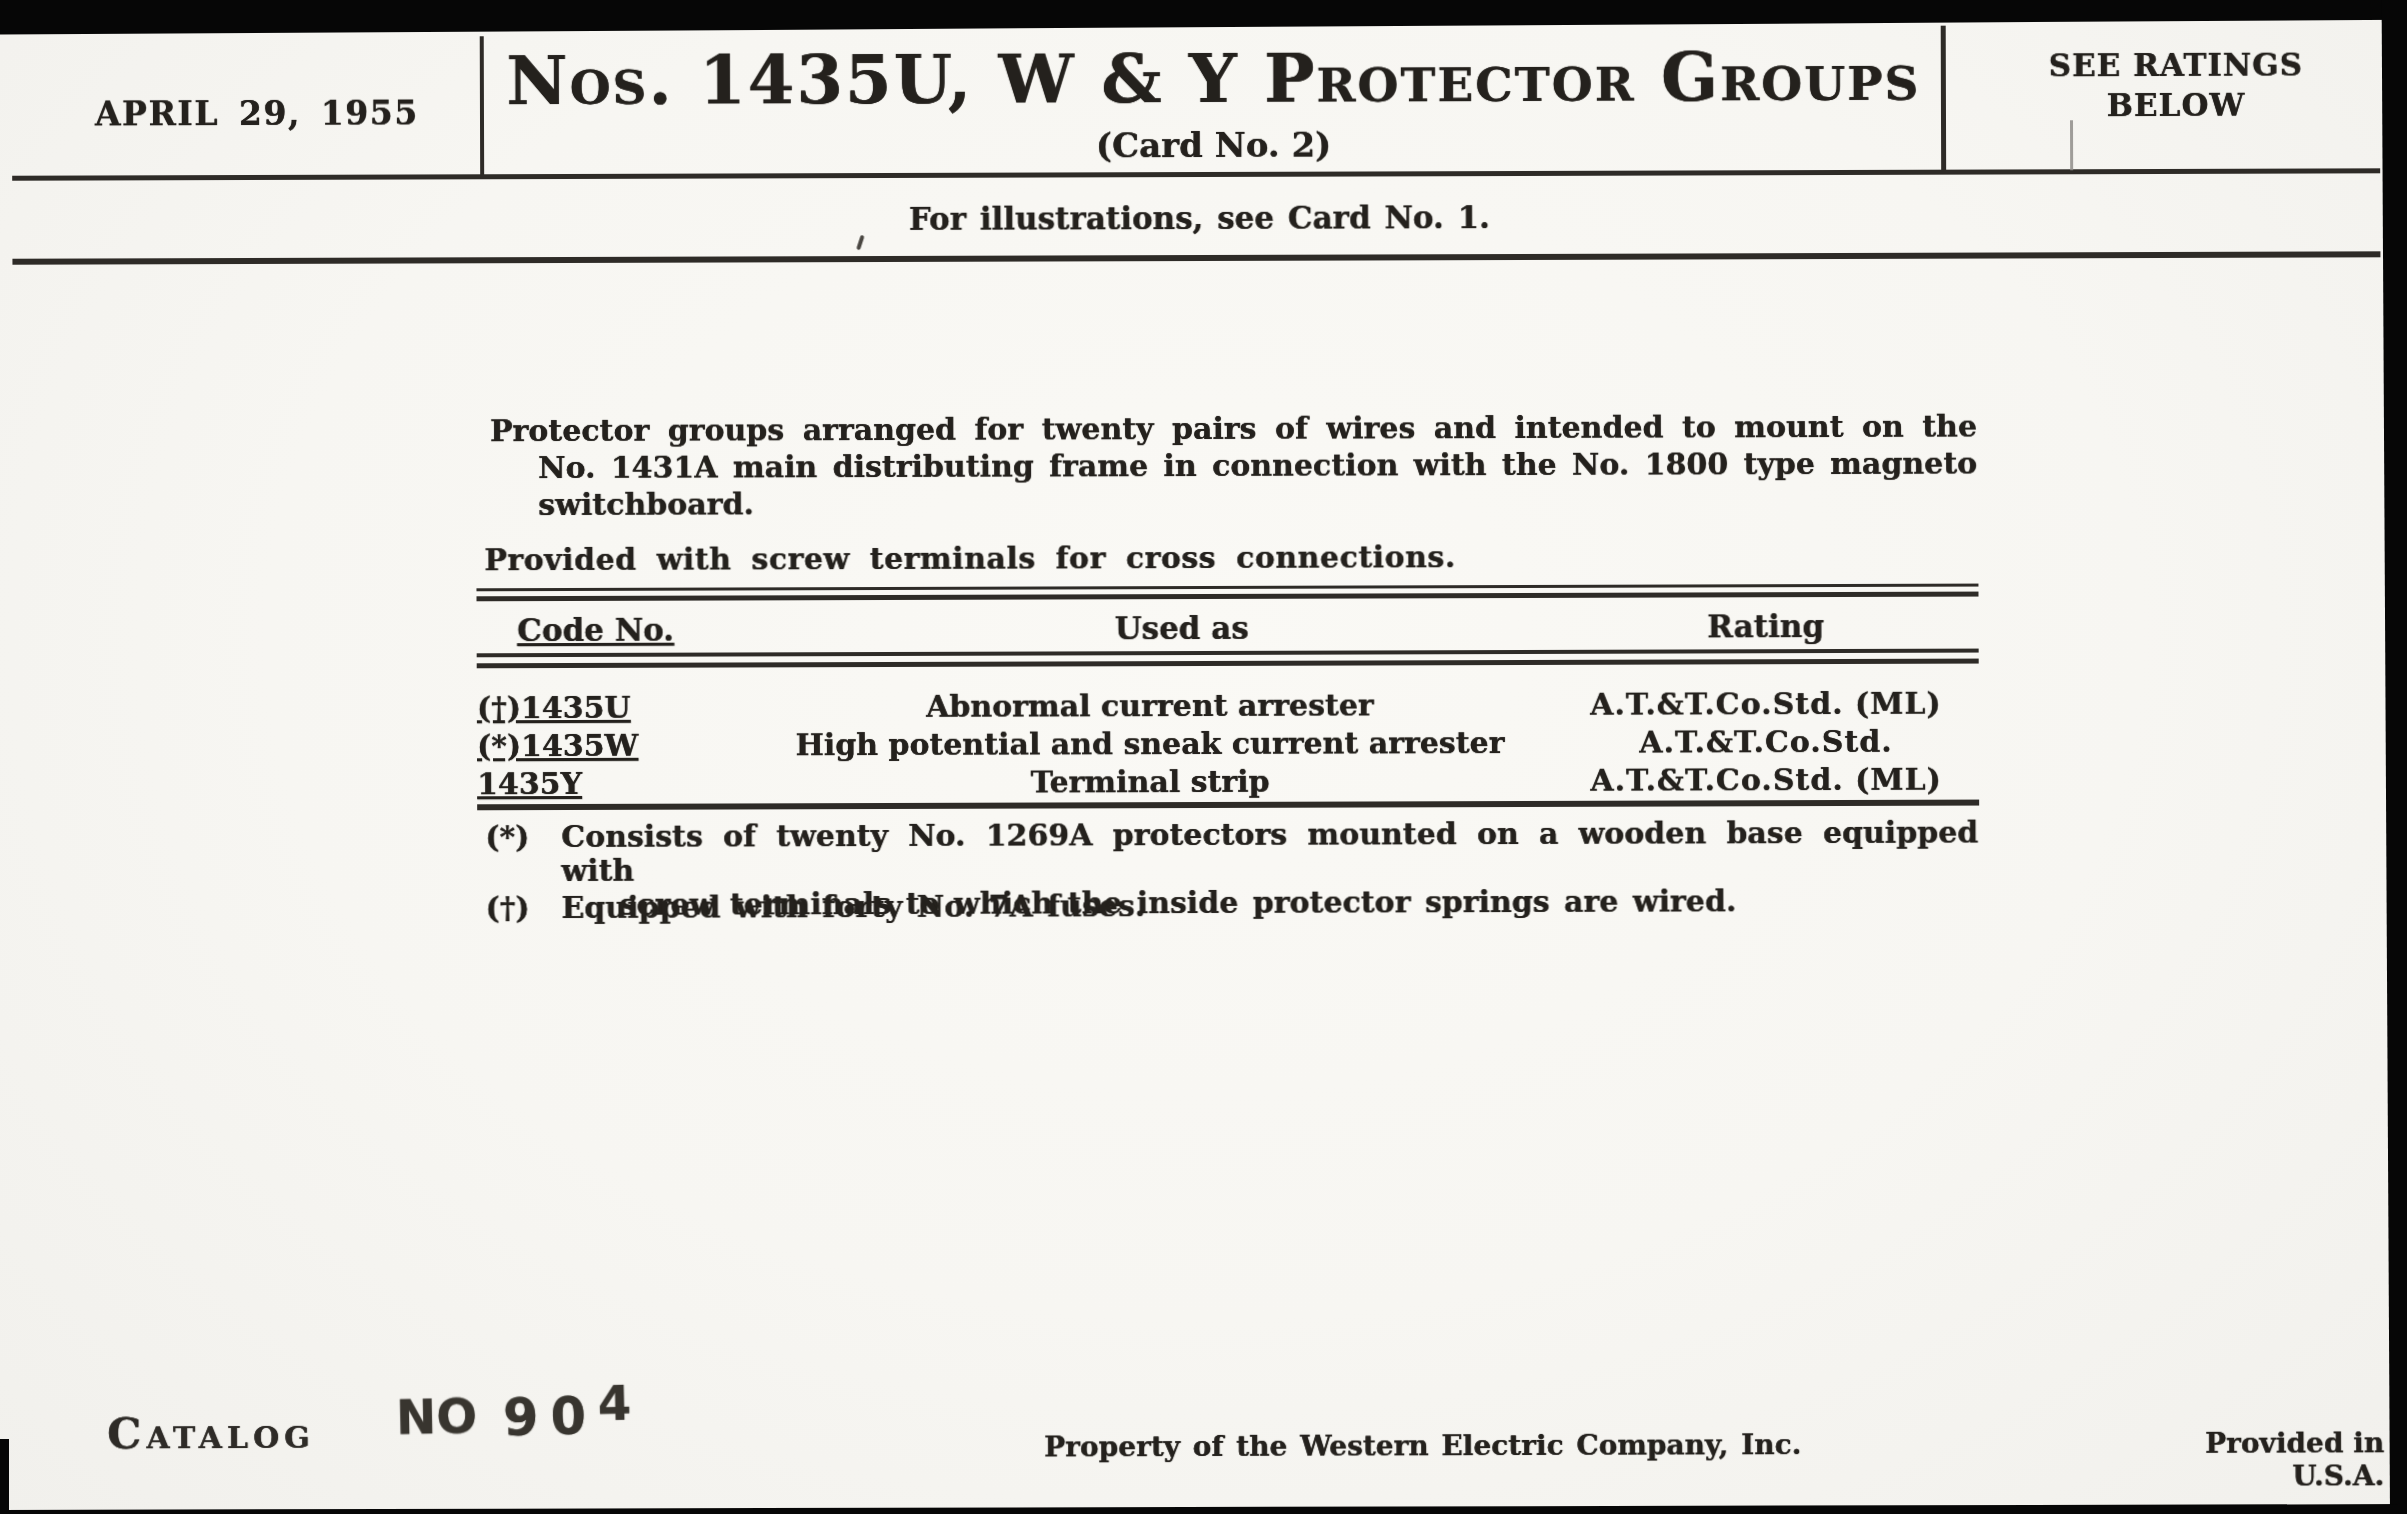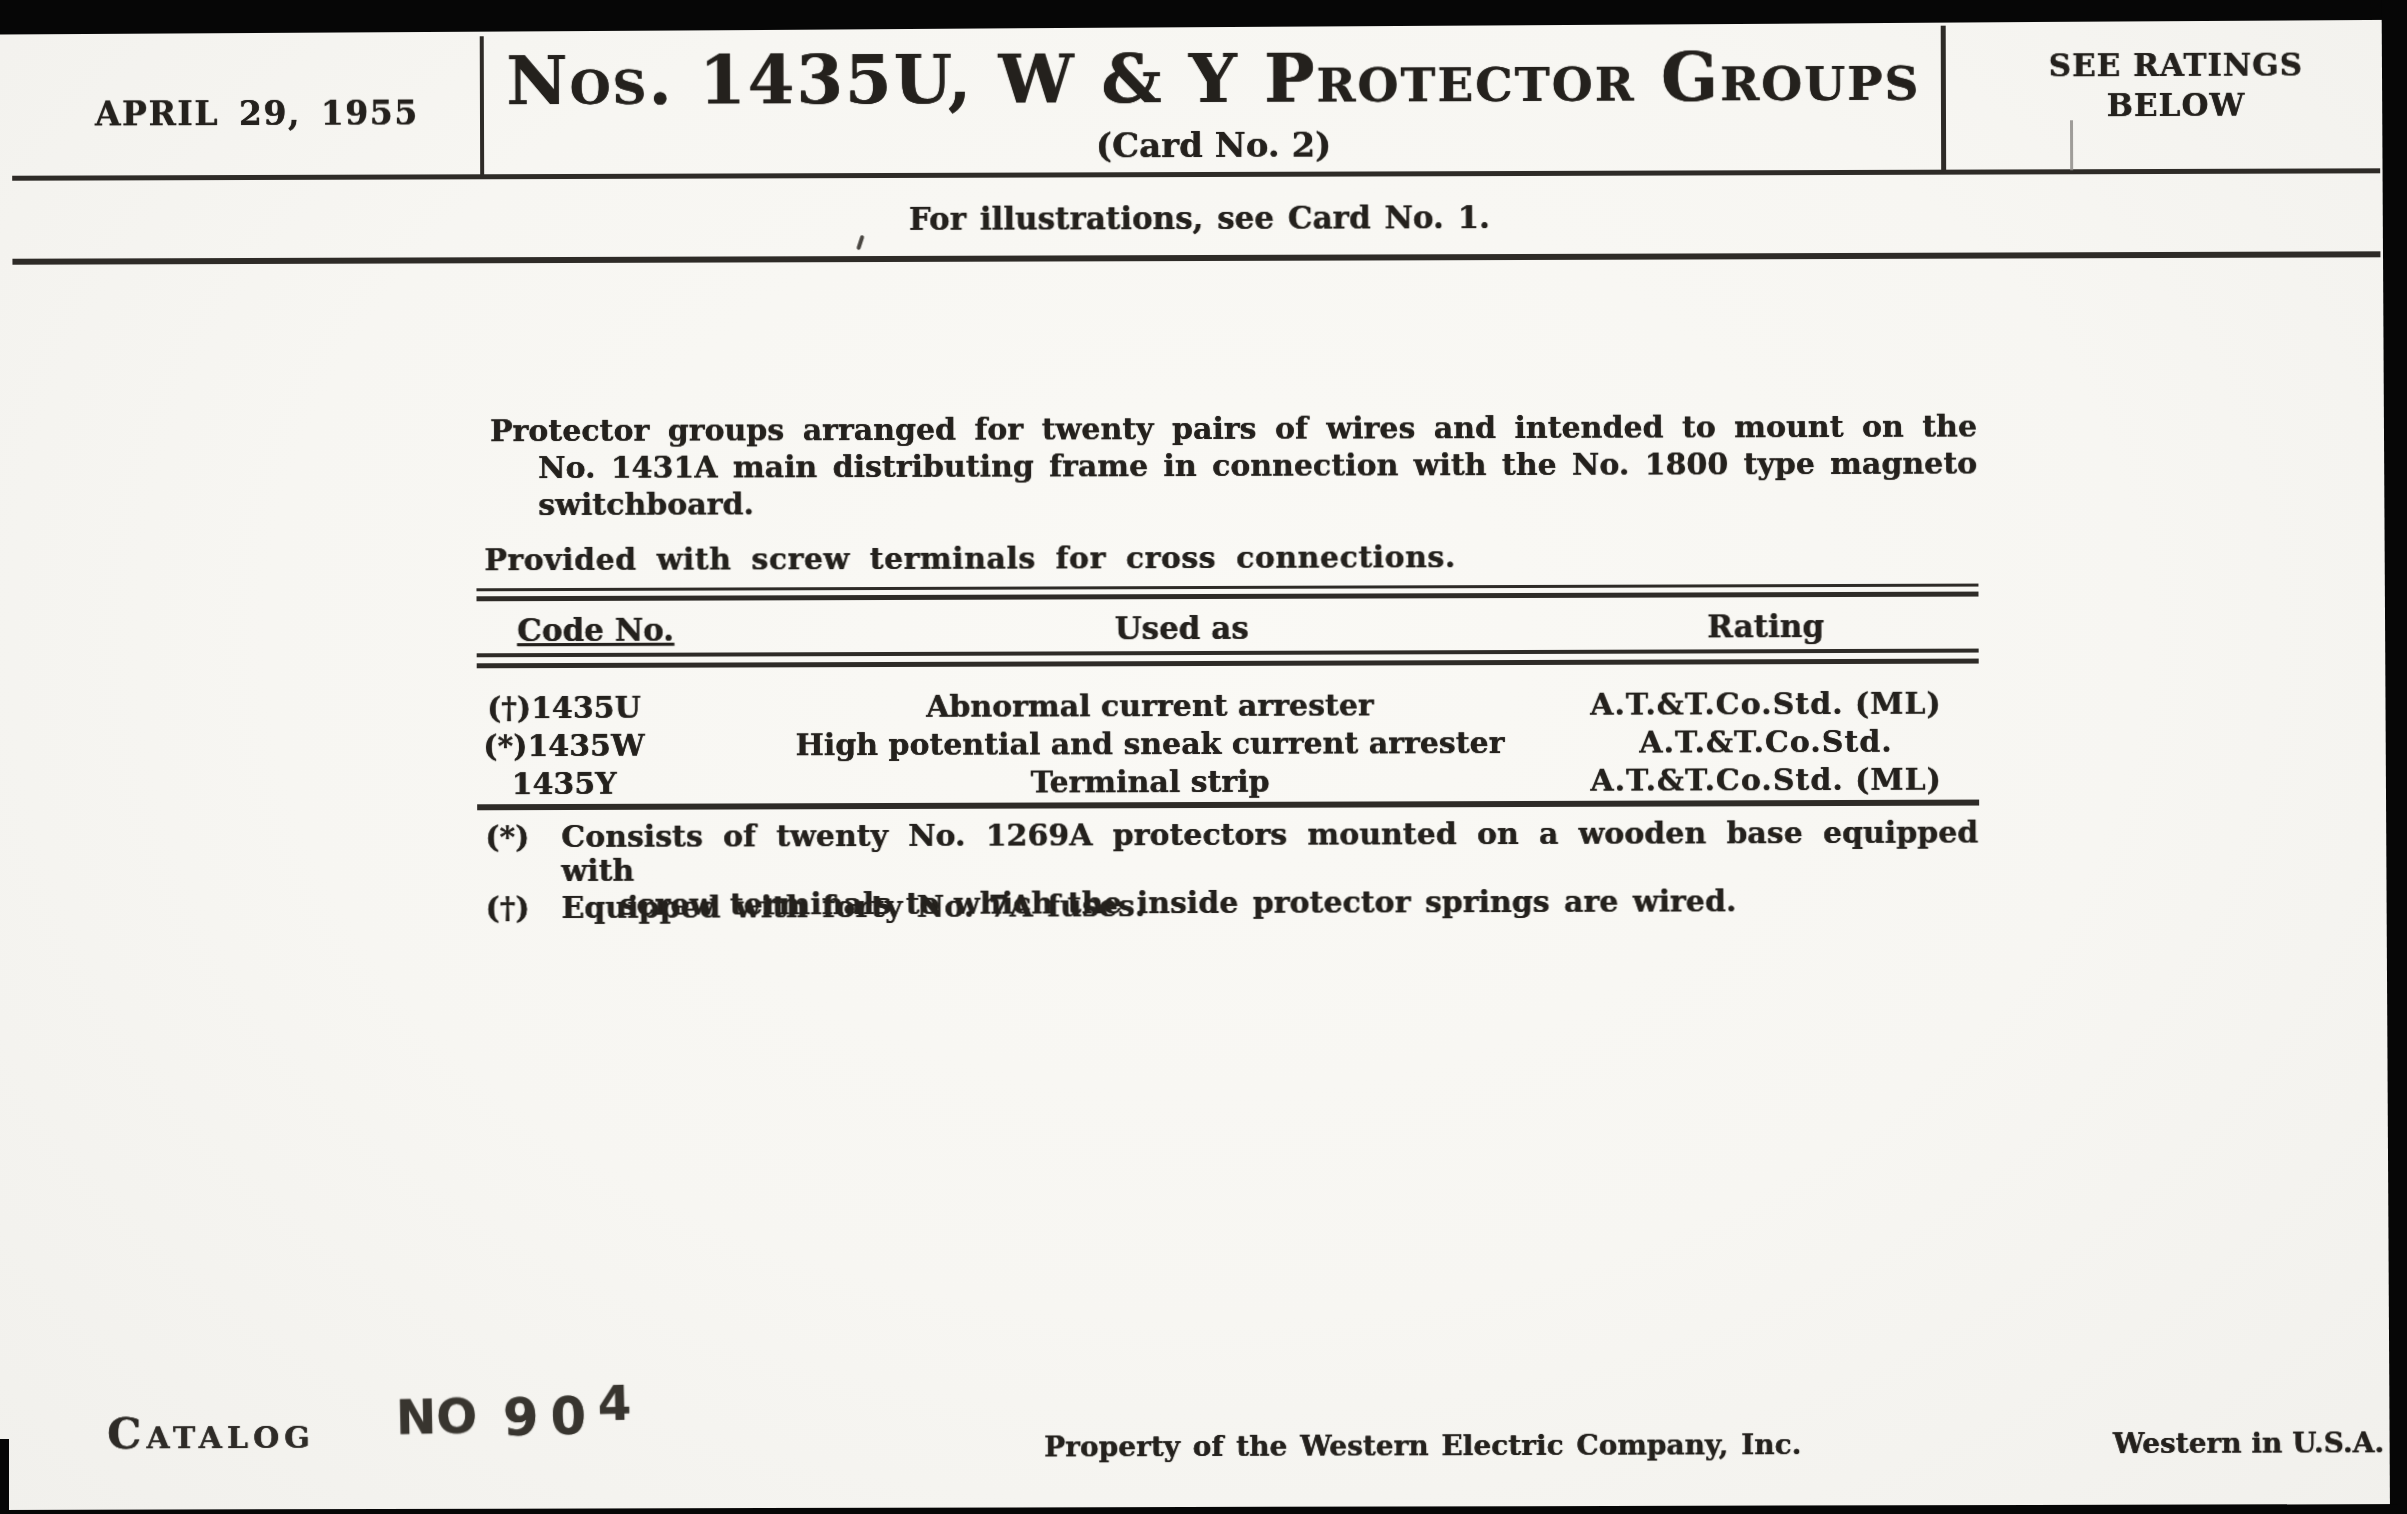--- a/index.html
+++ b/index.html
@@ -76,21 +76,21 @@
   .tbl .r4 { position: absolute; left: 0; top: 79px; width: 100%; height: 5px; background: #2e2b27; }
   .tbl .r5 { position: absolute; left: 0; top: 220px; width: 100%; height: 6px; background: #2e2b27; }
 
   .thead {
     position: absolute; left: 0; top: 26px; width: 100%;
     display: flex; font-size: 31px; line-height: 40px;
   }
   .trows { position: absolute; left: 0; top: 105px; width: 100%; }
   .trow  { display: flex; font-size: 30px; line-height: 38px; }
 
-  .c-code  { width: 174px; text-align: center; white-space: nowrap; }
+  .c-code  { width: 174px; text-align: left; white-space: nowrap; text-decoration: underline; }
   .c-used  { flex: 1; text-align: center; transform: translateX(48px); }
   .c-rate  { width: 426px; text-align: center; letter-spacing: 1px; white-space: nowrap; }
   .h-code  { width: 238px; text-align: center; text-decoration: underline; }
 
   
   .fn {
     position: absolute; left: 485px; width: 1493px;
     font-size: 30px; line-height: 34px; word-spacing: 4px;
   }
   .fn1 { top: 818px; }
@@ -238,21 +238,21 @@
       <div class="fbody">Equipped with forty No. 7A fuses.</div>
     </div>
 
     <div class="catalog ink">Catalog</div>
     <div class="stamp no-stamp">NO</div>
     <div class="stamp num-stamp">
       <span class="digit">9</span><span class="digit">0</span><span class="digit raised">4</span>
     </div>
 
     <div class="property ink">Property of the Western Electric Company, Inc.</div>
-    <div class="printed ink">Western in U.S.A.</div>
+    <div class="printed ink">Provided in U.S.A.</div>
 
   </div>
 
   <div class="bar bar-top"></div>
   <div class="bar bar-right"></div>
   <div class="bar bar-bottom"></div>
   <div class="bar bar-left-strip"></div>
 
 </div>
 

